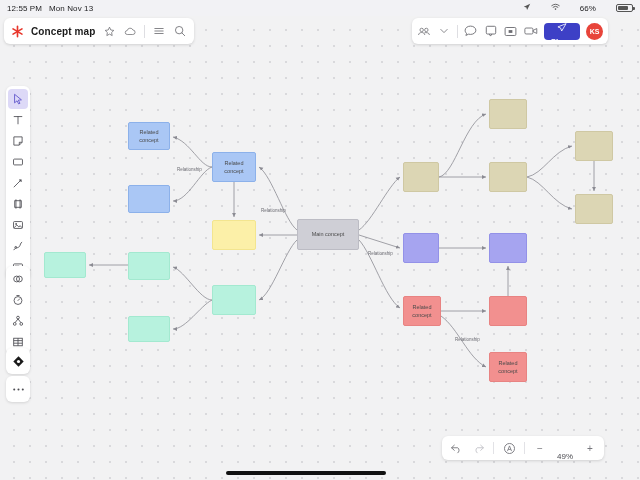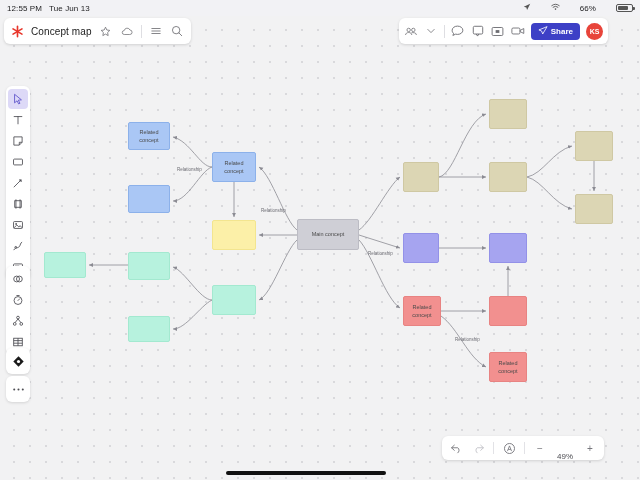--- a/index.html
+++ b/index.html
@@ -49,34 +49,34 @@
   }
 
   
   .topbar-left {
     position: absolute; top: 18px; left: 4px; height: 26px;
     background: #fff; border-radius: 6px;
     box-shadow: 0 1px 3px rgba(0,0,0,.14);
     display: flex; align-items: center; padding: 0 7px; gap: 7px; z-index: 30;
   }
   .logo { width: 13px; height: 13px; display: flex; align-items: center; justify-content: center; }
-  .doc-title { font-size: 10px; font-weight: normal; color: #1a1a1a; letter-spacing: .1px; }
+  .doc-title { font-size: 10px; font-weight: bold; color: #1a1a1a; letter-spacing: .1px; }
   .tb-icon { width: 14px; height: 14px; display: flex; align-items: center; justify-content: center; color: #6d6d72; cursor: pointer; }
   .tb-sep { width: 1px; height: 13px; background: #dedee2; }
 
   .topbar-right {
     position: absolute; top: 18px; right: 4px; height: 26px;
     background: #fff; border-radius: 6px;
     box-shadow: 0 1px 3px rgba(0,0,0,.14);
     display: flex; align-items: center; padding: 0 5px; gap: 6px; z-index: 30;
   }
   .share-btn {
     display: flex; align-items: center; gap: 3px;
     background: #3d40c6; color: #fff; border-radius: 4px;
-    height: 17px; padding: 0 7px; font-size: 8px; font-weight: bold; cursor: pointer;
+    height: 17px; padding: 0 7px; font-size: 8px; font-weight: bold; cursor: pointer; flex-direction: column;
   }
   .avatar {
     width: 17px; height: 17px; border-radius: 50%; background: #e8443a; color: #fff;
     font-size: 7px; font-weight: bold; display: flex; align-items: center; justify-content: center;
     cursor: pointer;
   }
 
   
   .rail { position: absolute; left: 6px; z-index: 30; background: #fff; border-radius: 6px;
           box-shadow: 0 1px 3px rgba(0,0,0,.13); width: 24px;
@@ -107,21 +107,21 @@
   }
 </style>
 </head>
 <body>
 
 <div id="app">
 
   <div class="statusbar">
     <div class="sb-left">
       <span>12:55 PM</span>
-      <span>Tue Jun 13</span>
+      <span>Mon Nov 13</span>
     </div>
     <div class="sb-spacer"></div>
     <div class="sb-right">
       <span>
         <svg width="8" height="8" viewBox="0 0 10 10">
             <path d="M9 1 1 4.6l3.2.9.9 3.2z" fill="#555"></path>
           </svg>
       </span>
       <span>
         <svg width="9" height="8" viewBox="0 0 12 10">

